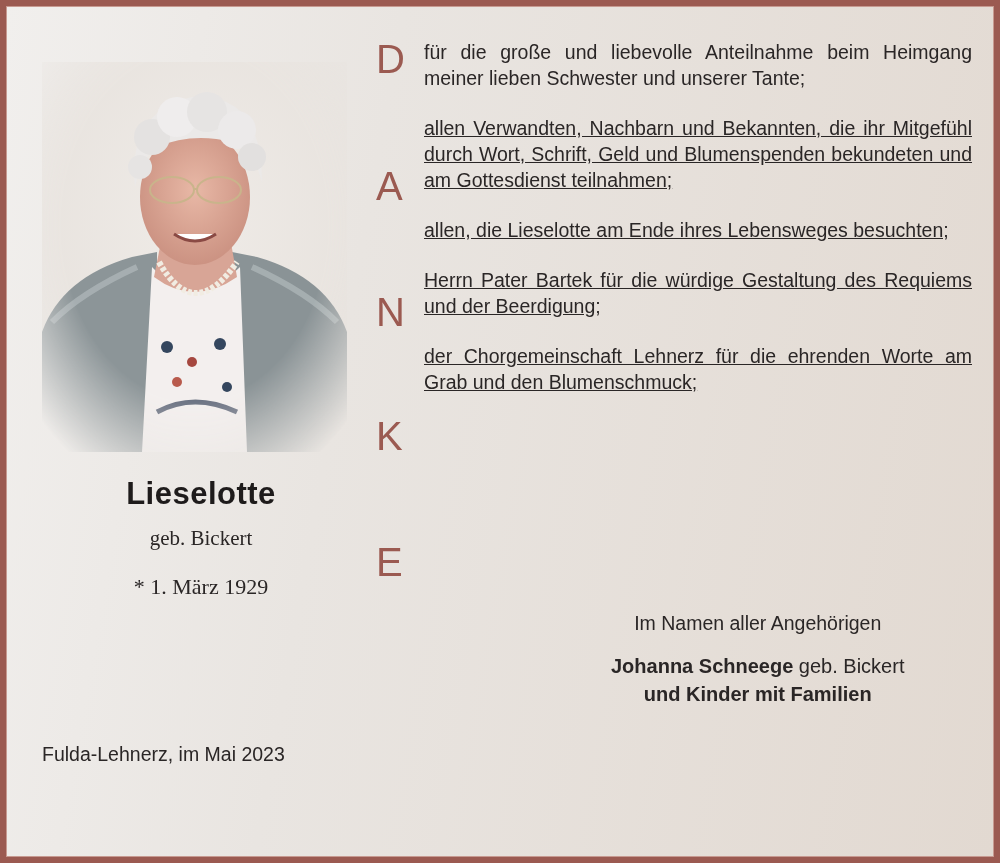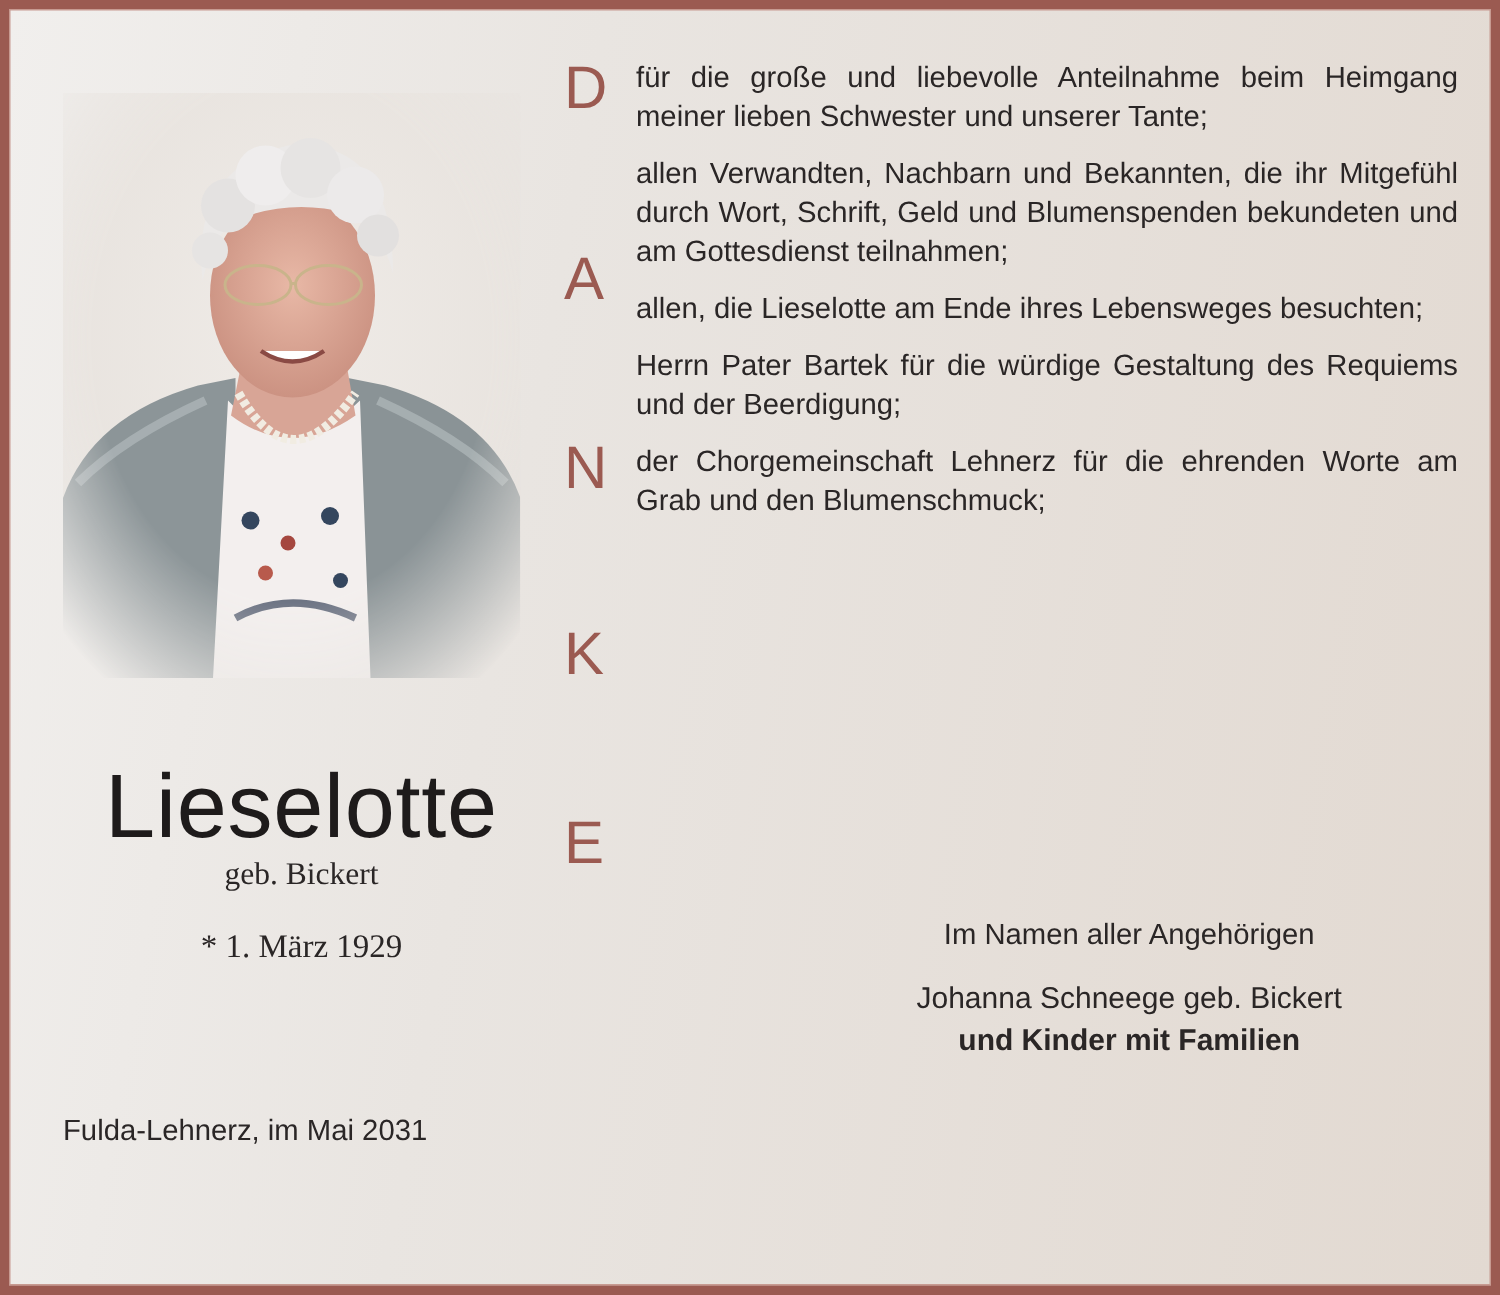--- a/index.html
+++ b/index.html
@@ -21,46 +21,46 @@
       -webkit-mask-image: radial-gradient(ellipse 70% 72% at 50% 42%, #000 62%, transparent 100%);
               mask-image: radial-gradient(ellipse 70% 72% at 50% 42%, #000 62%, transparent 100%);
     }
     .portrait svg { width: 100%; height: 100%; display: block; }
 
     
     .name-block {
       position: absolute; left: 40px; top: 462px; width: 310px; text-align: center;
     }
     .name-first, .name-last {
-      font-size: 60px; font-weight: normal; line-height: 52px; color: #1e1b1b; letter-spacing: 0.5px; margin-top: 44px;
+      font-size: 31px; font-weight: bold; line-height: 52px; color: #1e1b1b; letter-spacing: 0.5px;
     }
     .maiden {
       font-family: "Liberation Serif", serif; font-size: 21px; color: #2a2626; margin-top: 6px;
     }
     .dates { margin-top: 22px; font-family: "Liberation Serif", serif; font-size: 22px; line-height: 28px; color: #2a2626; }
 
     
     .thanks {
       position: absolute; left: 418px; top: 33px; width: 548px;
       font-size: 19.5px; line-height: 26px; color: #2a2626;
     }
     .para { text-align: justify; text-align-last: left; }
-    .para + .para { margin-top: 12px; }
+    .para + .para { margin-top: 24px; text-decoration: underline; }
     .acrostic {
       position: absolute; left: 370px; top: 0; width: 40px;
       font-size: 40px; color: #9b5a51; line-height: 40px; font-family: "Liberation Sans", sans-serif;
     }
     .acrostic span { position: absolute; left: 0; }
 
     .signature {
       position: absolute; left: 605px; top: 604px; font-size: 19.5px; color: #2a2626; text-align: center;
     }
     .sig-intro { line-height: 26px; }
     .sig-name { margin-top: 16px; line-height: 28px; font-size: 20px; }
-    .sig-name b { font-weight: normal; margin-top: 28px; }
+    .sig-name b { font-weight: bold; margin-top: 28px; }
     .sig-family { font-weight: bold; font-size: 20px; line-height: 28px; }
 
     .footer {
       position: absolute; left: 36px; top: 735px; width: 930px; font-size: 19.5px; color: #2a2626;
     }
     .footer-place { line-height: 26px; }
     .footer-notice { margin-top: 14px; line-height: 28px; text-align: justify; }
   </style>
 </head>
 <body>
@@ -144,15 +144,15 @@
   <div class="signature">
     <div class="sig-intro">Im Namen aller Angehörigen</div>
     <div class="sig-name">
       <b>Johanna Schneege</b>
       <span>geb. Bickert</span>
     </div>
     <div class="sig-family">und Kinder mit Familien</div>
   </div>
 
   <div class="footer">
-    <div class="footer-place">Fulda-Lehnerz, im Mai 2031</div>
+    <div class="footer-place">Fulda-Lehnerz, im Mai 2023</div>
   </div>
 </div>
 
 </body></html>

